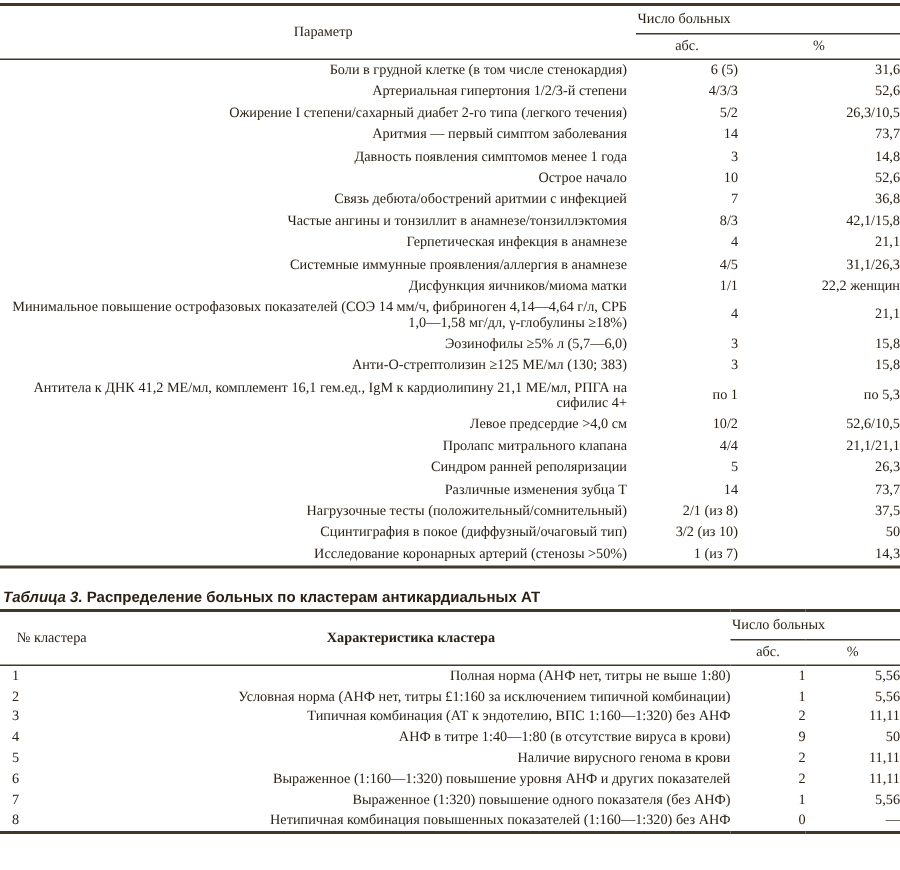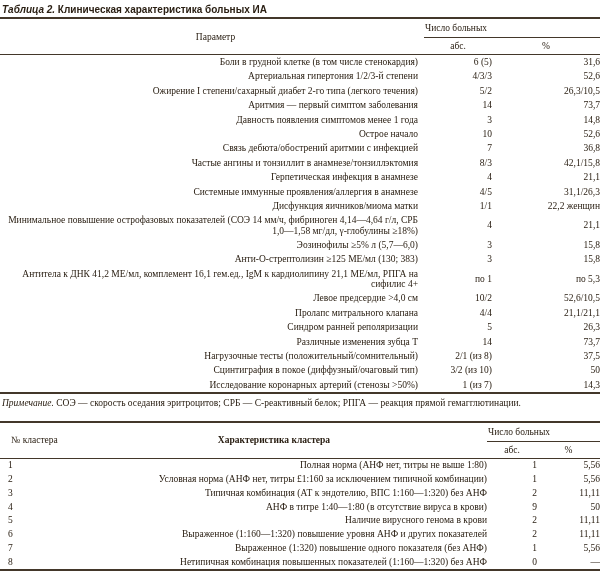--- a/index.html
+++ b/index.html
@@ -54,23 +54,20 @@
     padding:3.5px 2px 0 2px;line-height:11px;font-size:9.5px;
   }
   .note .nlabel{font-style:italic;}
   .gap{height:12px;}
 </style>
 </head>
 <body>
 
 <div class="page">
 
-  <div class="tbl-title">
-    <span class="tnum">Таблица 2.</span><span> Клиническая характеристика больных ИА</span>
-  </div>
 
   <table id="t2">
     <colgroup>
       <col style="width:424px">
         <col style="width:68px">
         <col style="width:108px">
     </colgroup>
     <thead>
       <tr>
         <th class="h-param" rowspan="2">Параметр</th>
@@ -188,26 +185,26 @@
           <td>50</td>
         </tr>
         <tr>
           <td>Исследование коронарных артерий (стенозы &gt;50%)</td>
           <td>1 (из 7)</td>
           <td>14,3</td>
         </tr>
       </tbody>
   </table>
 
-  <div class="note">
-    <span class="nlabel">Примечание.</span><span> СОЭ — скорость оседания эритроцитов; СРБ — С-реактивный белок; РПГА — реакция прямой гемагглютинации.</span>
+
+  <div class="gap"></div>
+
+  <div class="tbl-title">
+    <span class="tnum">Таблица 3.</span><span> Распределение больных по кластерам антикардиальных АТ</span>
   </div>
-
-  <div class="gap"></div>
-
 
   <table id="t3">
     <colgroup>
       <col style="width:62px">
         <col style="width:425px">
         <col style="width:50px">
         <col style="width:63px">
     </colgroup>
     <thead>
       <tr>

